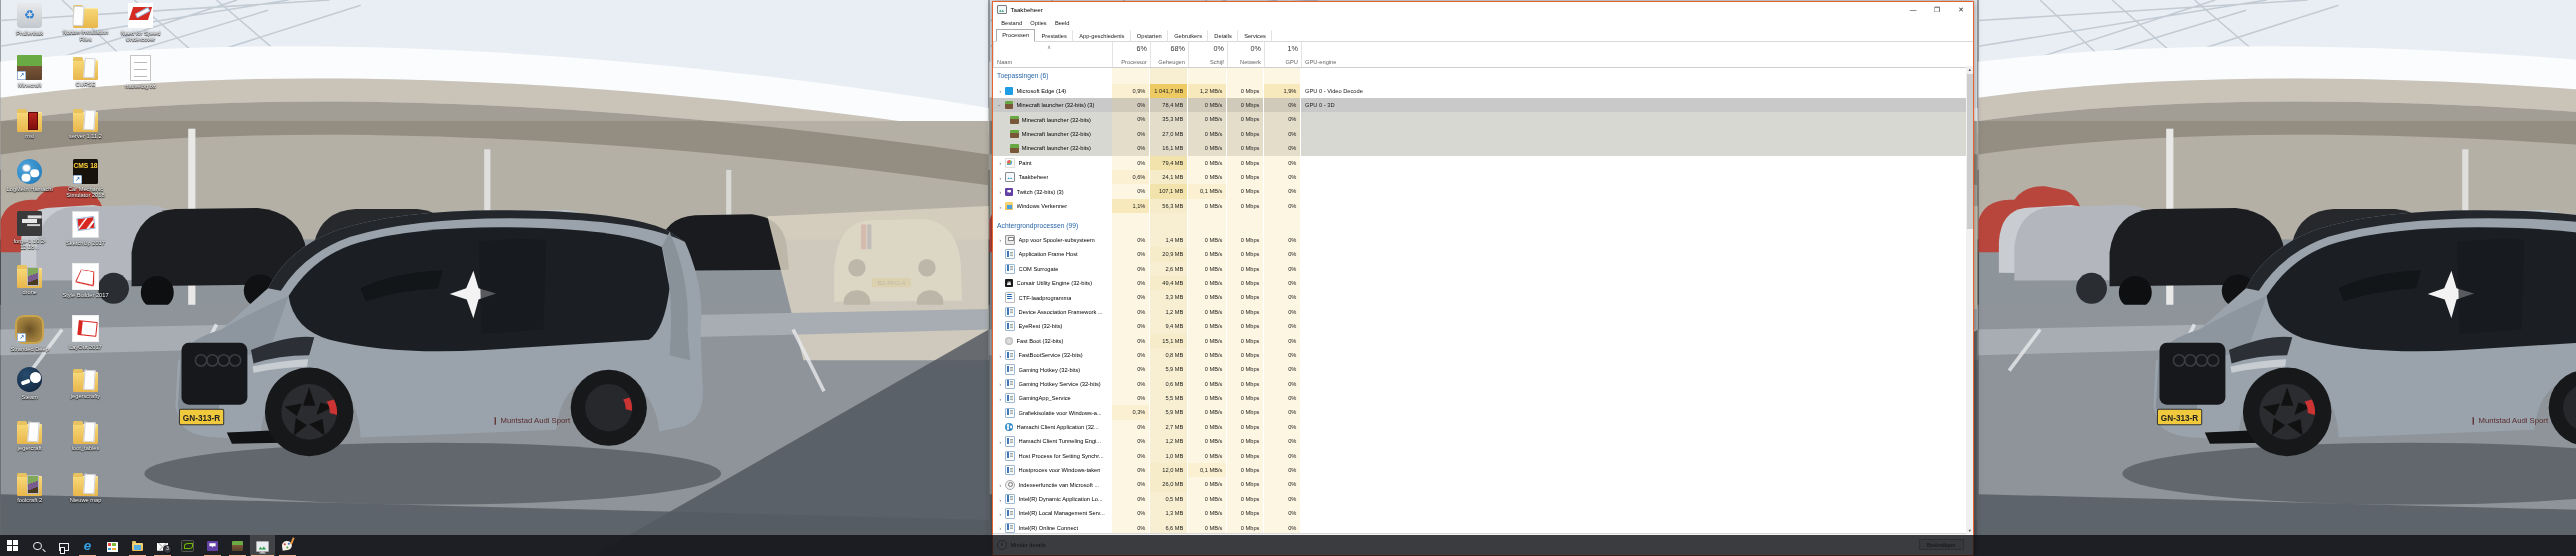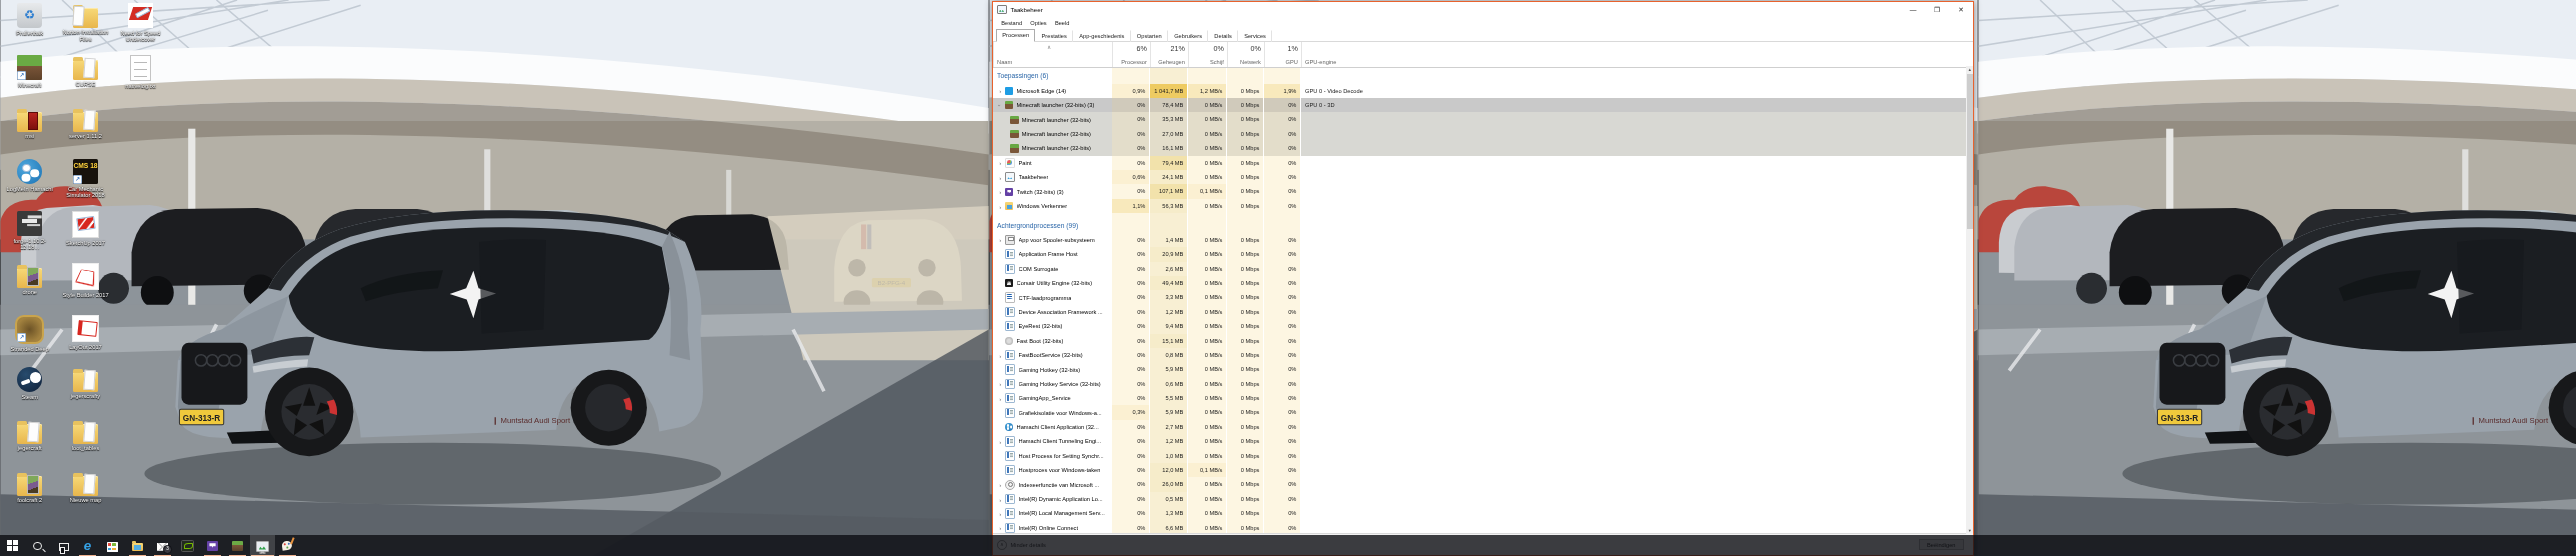--- a/index.html
+++ b/index.html
@@ -385,21 +385,21 @@
     <span class="sortmark">∧</span>
   <div class="ch name" style="width: 119px;">
         <span class="pct"></span>
         <span class="cl">Naam</span>
       </div>
       <div class="ch" style="width: 38px;">
         <div class="pct">6%</div>
         <div class="cl">Processor</div>
       </div>
       <div class="ch" style="width: 38px;">
-        <div class="pct">21%</div>
+        <div class="pct">68%</div>
         <div class="cl">Geheugen</div>
       </div>
       <div class="ch" style="width: 39px;">
         <div class="pct">0%</div>
         <div class="cl">Schijf</div>
       </div>
       <div class="ch" style="width: 37px;">
         <div class="pct">0%</div>
         <div class="cl">Netwerk</div>
       </div>

